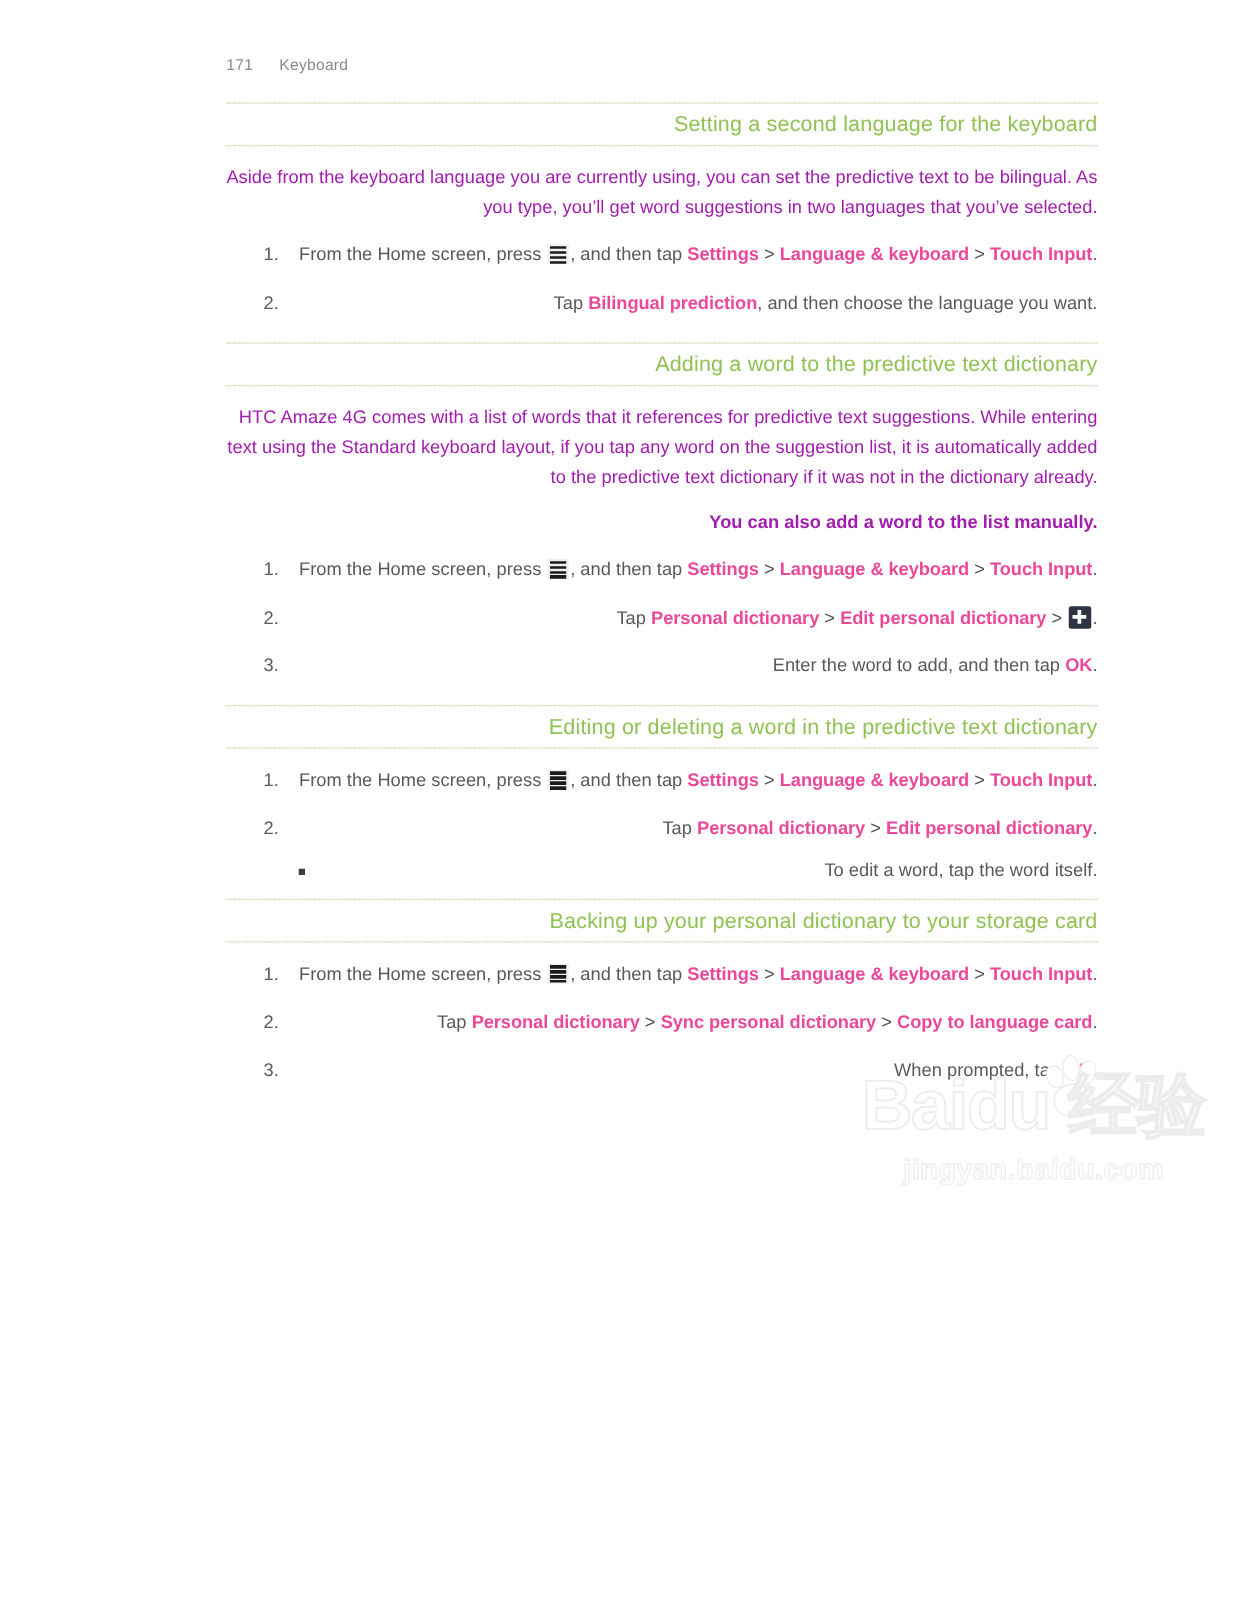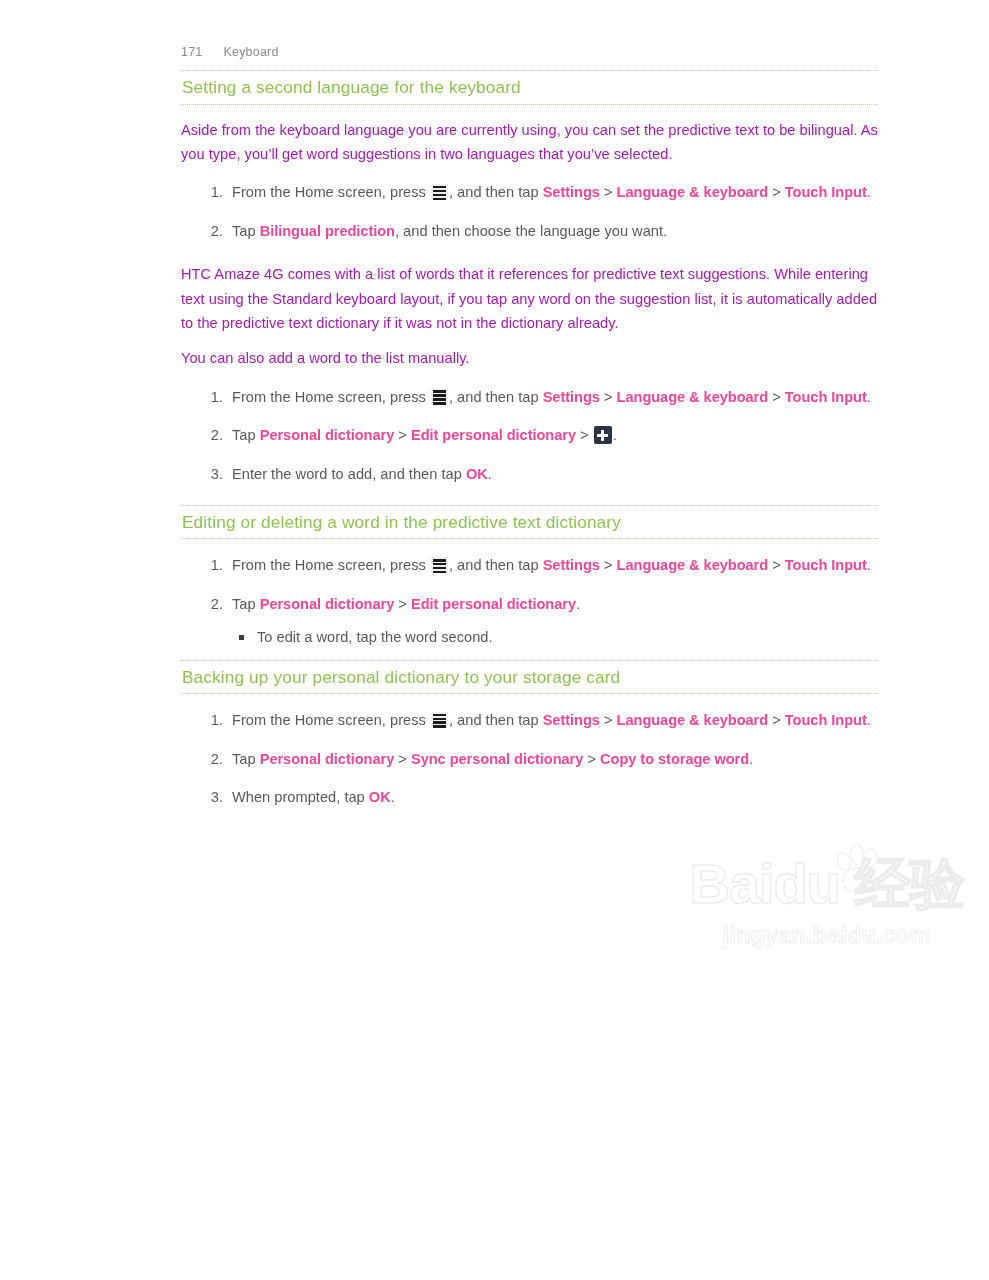--- a/index.html
+++ b/index.html
@@ -32,22 +32,23 @@
     color: #8a8a8a;
     letter-spacing: 0.2px;
     white-space: nowrap;
   }
   .running-head .pg-num { margin-right: 21px; }
 
   
   .content {
     position: absolute;
     left: 181px;
-    top: 70px;
+    top: 82px;
     width: 697px;
+    text-align: right;
   }
 
   
   .section { margin-bottom: 0; }
 
   h2.heading {
     margin: 0;
     padding: 6px 0 5px 1px;
     border-top: 1px dotted #b9cf9a;
     border-bottom: 1px dotted #b9cf9a;
@@ -59,21 +60,21 @@
   }
 
   
   p.para {
     margin: 13px 0 0 0;
     font-size: 14.6px;
     line-height: 24.4px;
     color: #a21caf;
     letter-spacing: 0.03px;
   }
-  p.para.tight { margin-top: 11px; }
+  p.para.tight { margin-top: 11px; font-weight: bold; }
 
   
   ol.steps {
     margin: 14px 0 0 0;
     padding: 0 0 0 51px;
     list-style: none;
     counter-reset: step;
   }
   ol.steps > li {
     position: relative;
@@ -244,42 +245,43 @@
   <div class="content" id="content">
       <div class="section" style="margin-bottom: 19px;">
         <h2 class="heading">Setting a second language for the keyboard</h2>
         <p class="para">Aside from the keyboard language you are currently using, you can set the predictive text to be bilingual. As you type, you’ll get word suggestions in two languages that you’ve selected.</p>
         <ol class="steps">
           <li><span>From the Home screen, press </span><span class="icon-menu"><i></i><i></i><i></i><i></i></span><span>, and then tap </span><span class="ui">Settings</span><span class="sep"> &gt; </span><span class="ui">Language &amp; keyboard</span><span class="sep"> &gt; </span><span class="ui">Touch Input</span><span>.</span></li>
           <li><span>Tap </span><span class="ui">Bilingual prediction</span><span>, and then choose the language you want.</span></li>
         </ol>
       </div>
       <div class="section" style="margin-bottom: 19px;">
+        <h2 class="heading">Adding a word to the predictive text dictionary</h2>
         <p class="para">HTC Amaze 4G comes with a list of words that it references for predictive text suggestions. While entering text using the Standard keyboard layout, if you tap any word on the suggestion list, it is automatically added to the predictive text dictionary if it was not in the dictionary already.</p>
         <p class="para tight">You can also add a word to the list manually.</p>
         <ol class="steps">
           <li><span>From the Home screen, press </span><span class="icon-menu"><i></i><i></i><i></i><i></i></span><span>, and then tap </span><span class="ui">Settings</span><span class="sep"> &gt; </span><span class="ui">Language &amp; keyboard</span><span class="sep"> &gt; </span><span class="ui">Touch Input</span><span>.</span></li>
           <li><span>Tap </span><span class="ui">Personal dictionary</span><span class="sep"> &gt; </span><span class="ui">Edit personal dictionary</span><span class="sep"> &gt; </span><span class="icon-plus"></span><span>.</span></li>
           <li><span>Enter the word to add, and then tap </span><span class="ui">OK</span><span>.</span></li>
         </ol>
       </div>
       <div class="section" style="margin-bottom: 10px;">
         <h2 class="heading">Editing or deleting a word in the predictive text dictionary</h2>
         <ol class="steps">
           <li><span>From the Home screen, press </span><span class="icon-menu"><i></i><i></i><i></i><i></i></span><span>, and then tap </span><span class="ui">Settings</span><span class="sep"> &gt; </span><span class="ui">Language &amp; keyboard</span><span class="sep"> &gt; </span><span class="ui">Touch Input</span><span>.</span></li>
           <li><span>Tap </span><span class="ui">Personal dictionary</span><span class="sep"> &gt; </span><span class="ui">Edit personal dictionary</span><span>.</span><ul class="sublist">
-              <li><span>To edit a word, tap the word second.</span></li>
+              <li><span>To edit a word, tap the word itself.</span></li>
             </ul></li>
         </ol>
       </div>
       <div class="section" style="margin-bottom: 2px;">
         <h2 class="heading">Backing up your personal dictionary to your storage card</h2>
         <ol class="steps">
           <li><span>From the Home screen, press </span><span class="icon-menu"><i></i><i></i><i></i><i></i></span><span>, and then tap </span><span class="ui">Settings</span><span class="sep"> &gt; </span><span class="ui">Language &amp; keyboard</span><span class="sep"> &gt; </span><span class="ui">Touch Input</span><span>.</span></li>
-          <li><span>Tap </span><span class="ui">Personal dictionary</span><span class="sep"> &gt; </span><span class="ui">Sync personal dictionary</span><span class="sep"> &gt; </span><span class="ui">Copy to storage word</span><span>.</span></li>
+          <li><span>Tap </span><span class="ui">Personal dictionary</span><span class="sep"> &gt; </span><span class="ui">Sync personal dictionary</span><span class="sep"> &gt; </span><span class="ui">Copy to language card</span><span>.</span></li>
           <li><span>When prompted, tap </span><span class="ui">OK</span><span>.</span></li>
         </ol>
       </div>
     </div>
 
   <div class="watermark">
     <div class="wm-paw">
       <span class="t1"></span>
         <span class="t2"></span>
         <span class="t3"></span>

